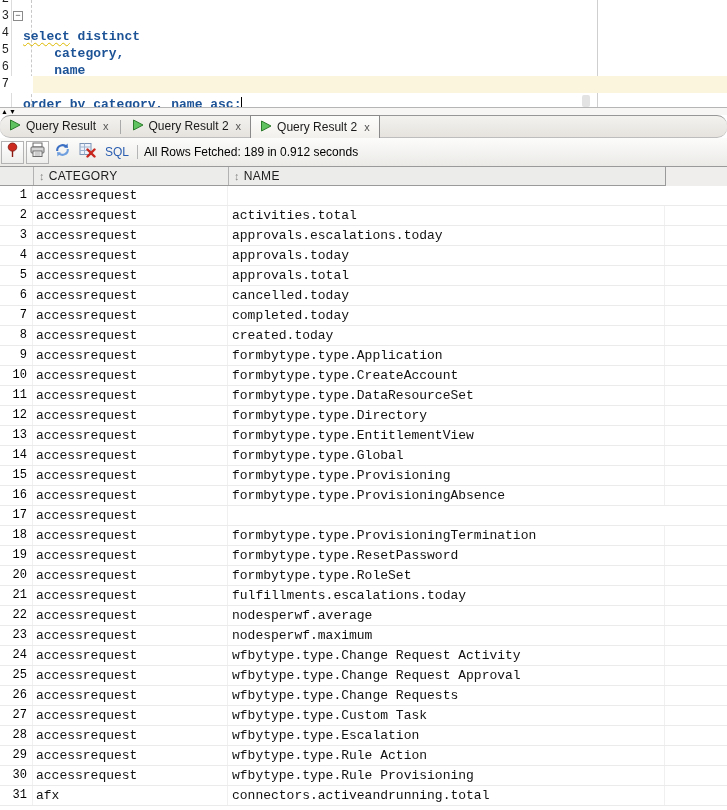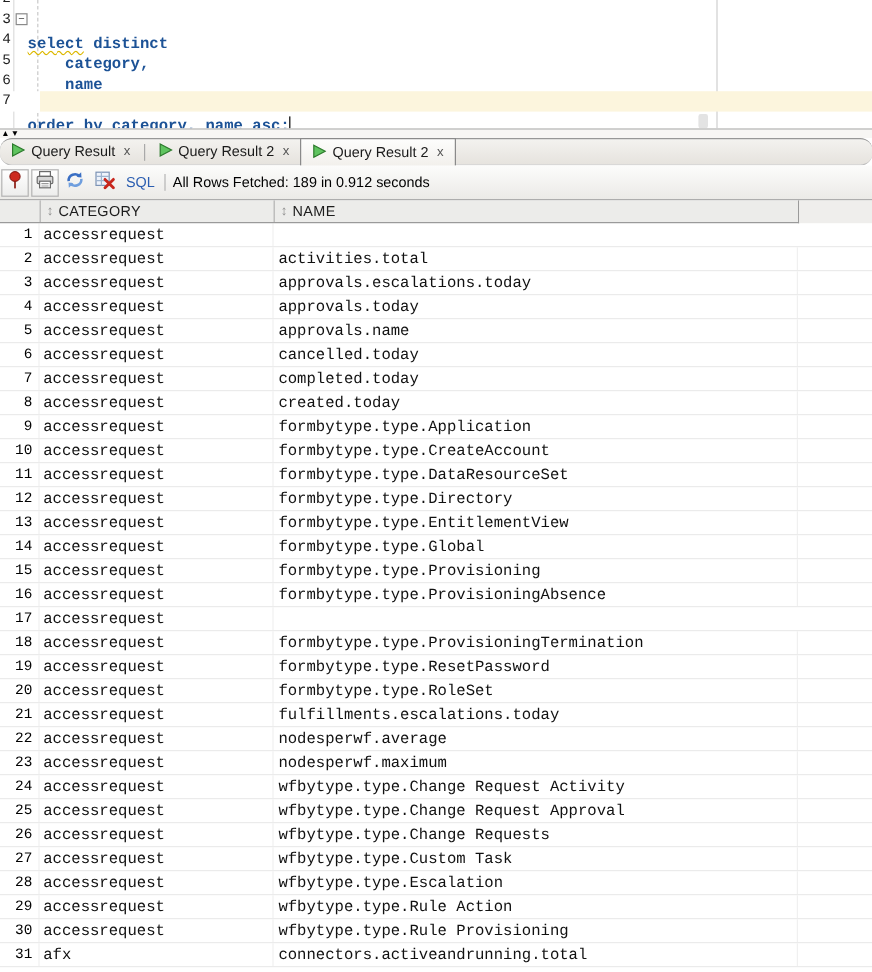--- a/index.html
+++ b/index.html
@@ -206,21 +206,21 @@
           <div class="cell-name">approvals.escalations.today</div>
         </div>
         <div class="row">
           <div class="cell-num">4</div>
           <div class="cell-cat">accessrequest</div>
           <div class="cell-name">approvals.today</div>
         </div>
         <div class="row">
           <div class="cell-num">5</div>
           <div class="cell-cat">accessrequest</div>
-          <div class="cell-name">approvals.name</div>
+          <div class="cell-name">approvals.total</div>
         </div>
         <div class="row">
           <div class="cell-num">6</div>
           <div class="cell-cat">accessrequest</div>
           <div class="cell-name">cancelled.today</div>
         </div>
         <div class="row">
           <div class="cell-num">7</div>
           <div class="cell-cat">accessrequest</div>
           <div class="cell-name">completed.today</div>

